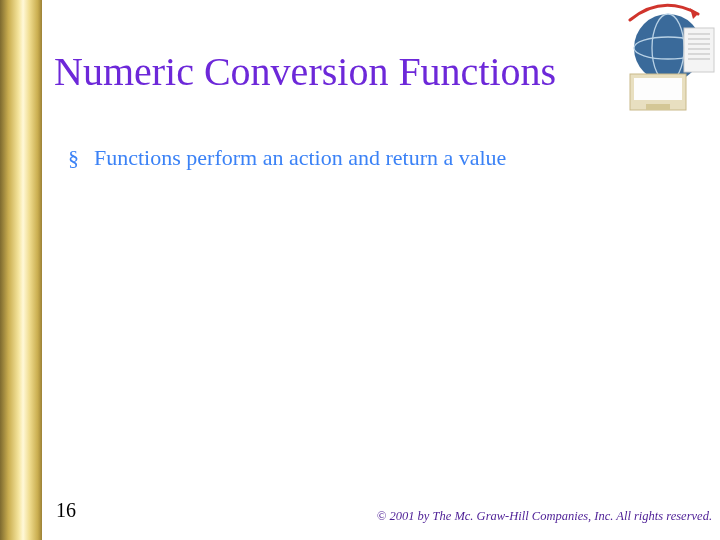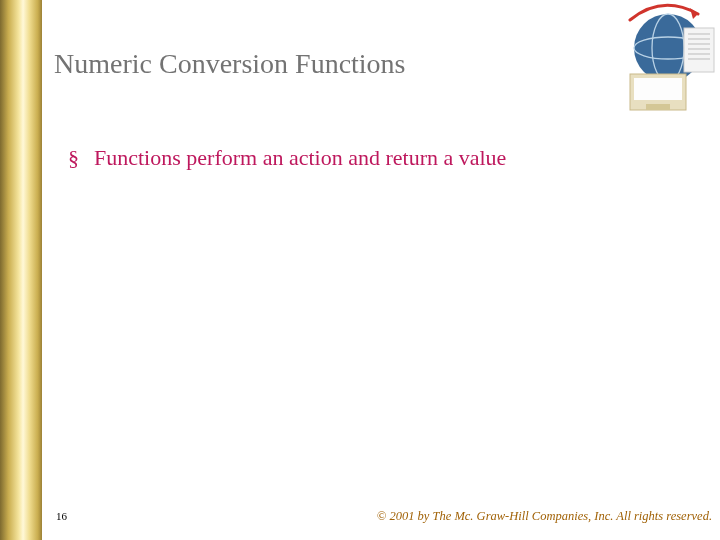--- a/index.html
+++ b/index.html
@@ -23,57 +23,57 @@
       #9c8136 100%);
   }
   .corner-graphic {
     position: absolute;
     right: 0; top: 0;
     width: 130px; height: 120px;
   }
   .slide-title {
     position: absolute;
     left: 54px; top: 48px;
-    font-size: 28px;
+    font-size: 40px;
     font-weight: 400;
-    color: #737373;
+    color: #6d28d9;
     white-space: nowrap;
   }
   .bullets {
     position: absolute;
     left: 68px; top: 144px;
     width: 600px;
     list-style: none;
   }
   .bullets li {
     position: relative;
     padding-left: 26px;
     font-size: 22px;
     line-height: 1.26;
-    color: #be185d;
+    color: #3b82f6;
     margin-bottom: 4px;
   }
   .bullets li::before {
     content: "§";
     position: absolute;
     left: 0; top: 0;
     font-size: 22px;
   }
   .page-number {
     position: absolute;
     left: 56px; bottom: 18px;
-    font-size: 11px;
+    font-size: 20px;
     color: #000;
   }
   .copyright {
     position: absolute;
     right: 8px; bottom: 16px;
     font-size: 12.5px;
     font-style: italic;
-    color: #a16207;
+    color: #4c1d95;
     white-space: nowrap;
   }
 </style>
 </head>
 <body>
 
 <div class="gold-strip"></div>
 
 <div class="corner-graphic">
   <svg viewBox="0 0 130 120" width="130" height="120">

